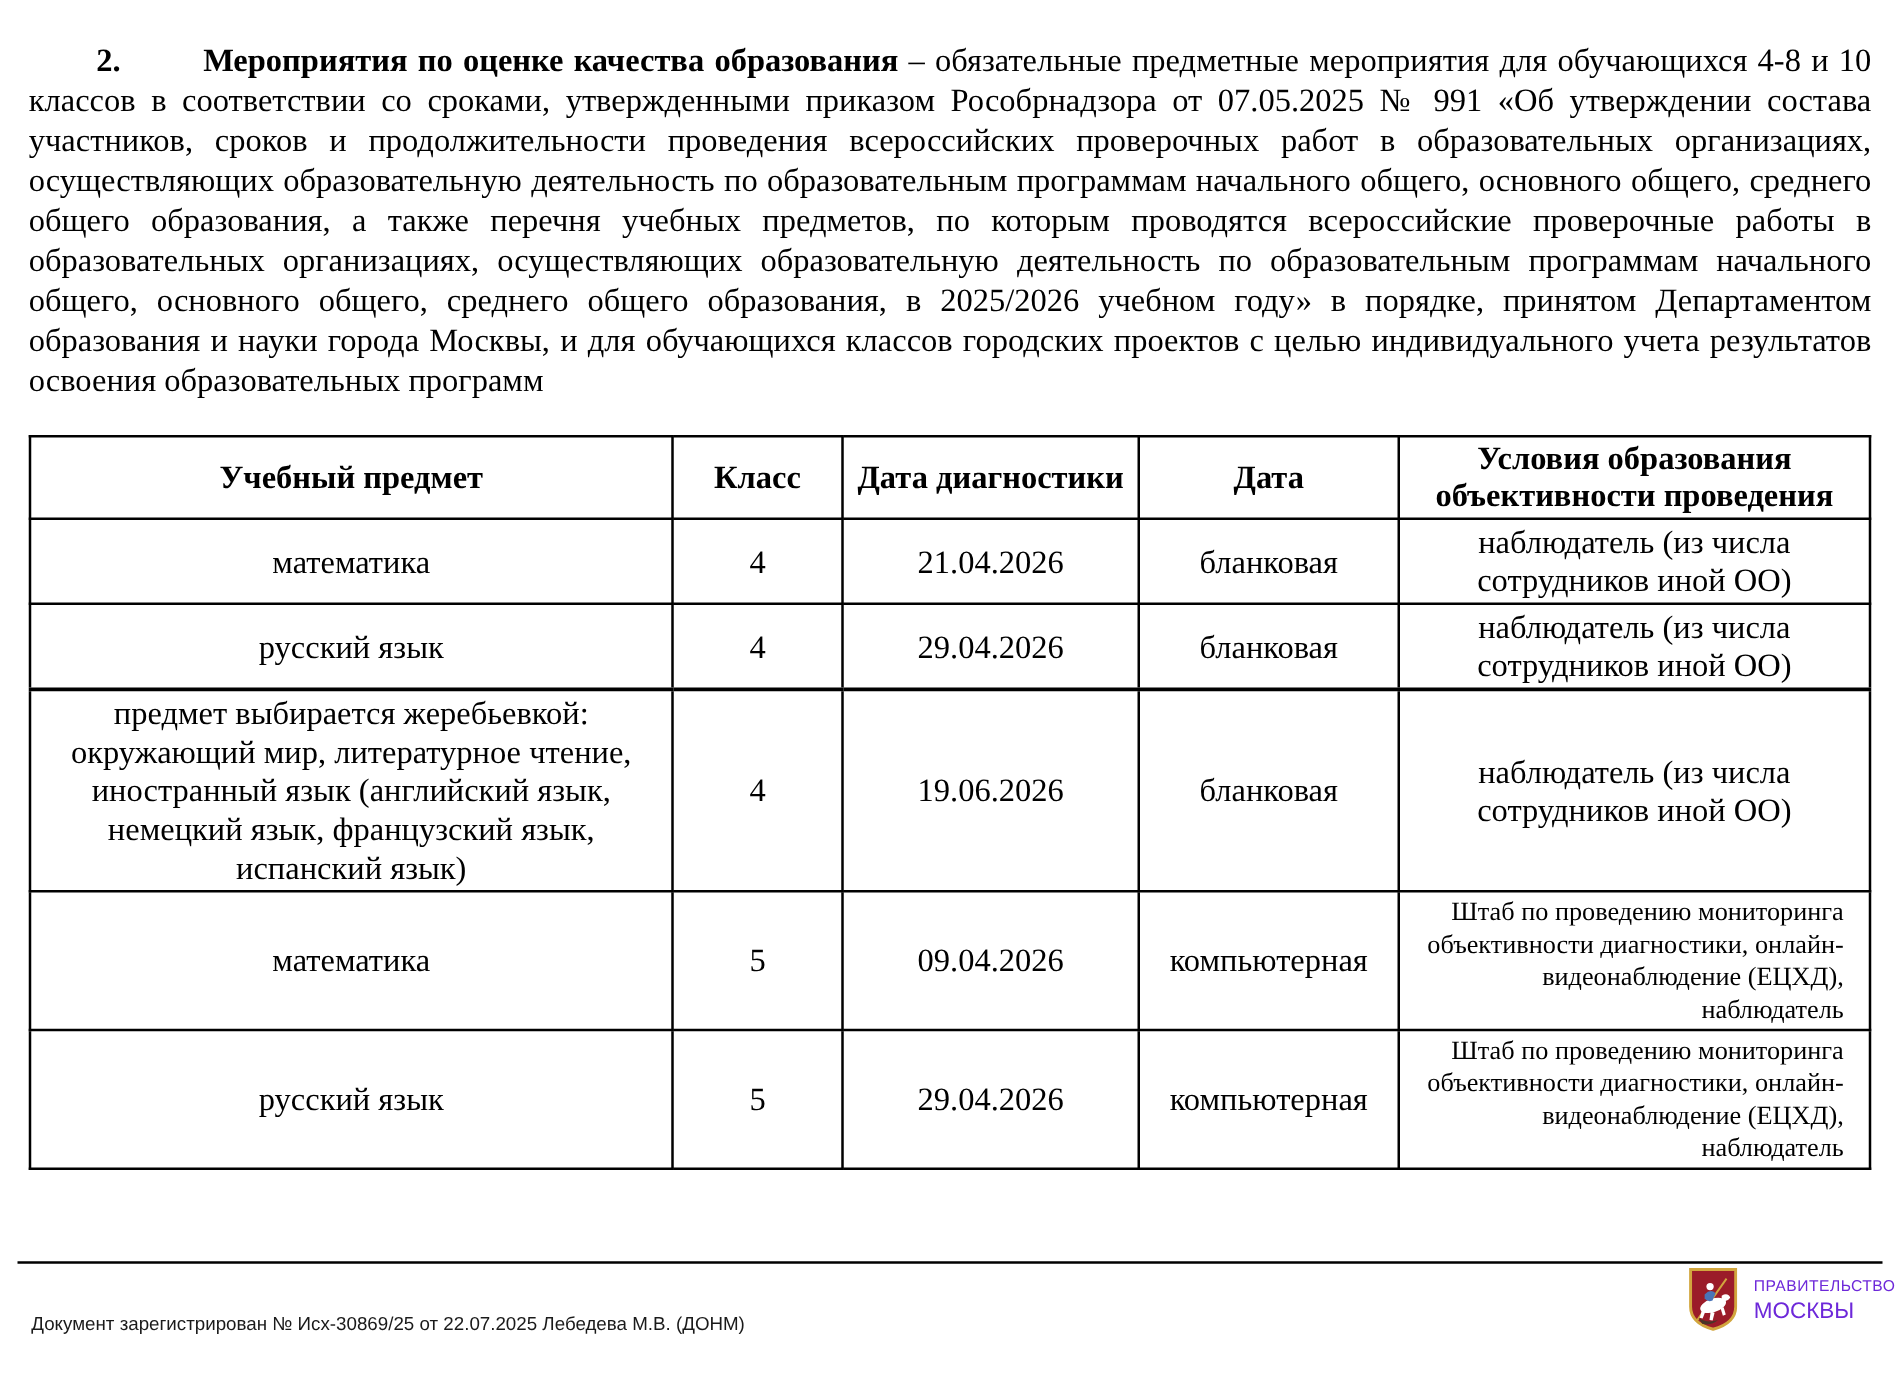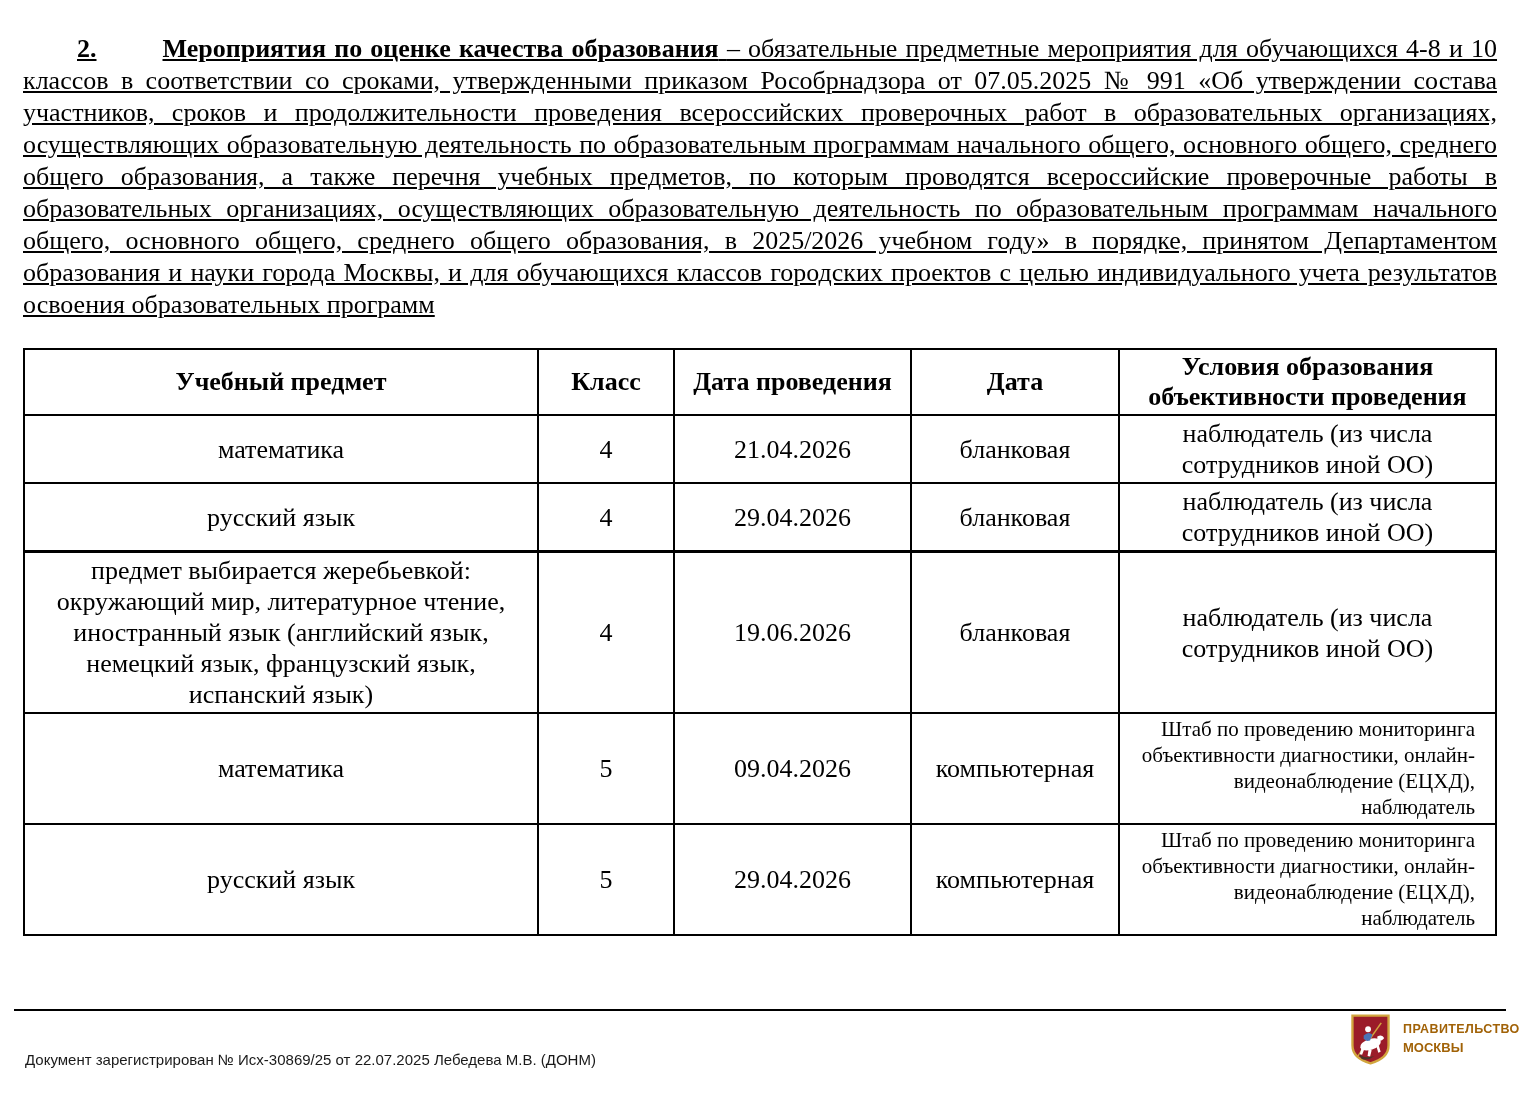--- a/index.html
+++ b/index.html
@@ -4,21 +4,21 @@
 <style>
   * { margin:0; padding:0; box-sizing:border-box; }
   html,body { background:#fff; }
   body {
     width:1520px; height:1102px; position:relative; overflow:hidden;
     font-family:"Liberation Serif","DejaVu Serif",serif; color:#000;
   }
   
   .para {
     position:absolute; left:23px; top:33px; width:1474px;
-    font-size:26px; line-height:32px; text-align:justify;text-decoration:underline;
+    font-size:26px; line-height:32px; text-align:justify;
   }
   .para .b { font-weight:bold; }
   .para .num { margin-left:54px; }
   .para .tab { display:inline-block; width:66px; }
   
   table.tbl {
     position:absolute; left:23px; top:348px; width:1472px;
     border-collapse:collapse; table-layout:fixed;
     font-size:26px; line-height:31px;
   }
@@ -48,24 +48,24 @@
     font-family:"Liberation Sans","DejaVu Sans",sans-serif;
     font-size:15px; line-height:18.5px; color:#1a1a1a; white-space:pre-wrap;
   }
   .logo {
     position:absolute; left:1351px; top:1014px;
     display:flex; align-items:center; gap:13px;
   }
   .logo svg { display:block; }
   .logotext {
     font-family:"Liberation Sans","DejaVu Sans",sans-serif;
-    font-weight:bold; color:#a16207;
+    font-weight:normal; color:#6d28d9;
   }
   .lt1 { font-size:12.5px; line-height:17px; letter-spacing:0.4px; }
-  .lt2 { font-size:13px; line-height:20px; }
+  .lt2 { font-size:18px; line-height:20px; }
 </style>
 </head>
 <body>
 
 <div class="page">
 
   <p class="para"><span class="b num">2.</span><span class="tab"></span><span class="b">Мероприятия по оценке качества образования</span>
     <span>– обязательные предметные мероприятия для обучающихся 4-8 и 10 классов в соответствии со сроками, утвержденными приказом Рособрнадзора от 07.05.2025 № 991 «Об утверждении состава участников, сроков и продолжительности проведения всероссийских проверочных работ в образовательных организациях, осуществляющих образовательную деятельность по образовательным программам начального общего, основного общего, среднего общего образования, а также перечня учебных предметов, по которым проводятся всероссийские проверочные работы в образовательных организациях, осуществляющих образовательную деятельность по образовательным программам начального общего, основного общего, среднего общего образования, в 2025/2026 учебном году» в порядке, принятом Департаментом образования и науки города Москвы, и для обучающихся классов городских проектов с целью индивидуального учета результатов освоения образовательных программ</span>
   </p>
 
@@ -74,21 +74,21 @@
       <col style="width:514px">
         <col style="width:136px">
         <col style="width:237px">
         <col style="width:208px">
         <col style="width:377px">
     </colgroup>
     <thead>
       <tr>
         <th>Учебный предмет</th>
         <th>Класс</th>
-        <th>Дата проведения</th>
+        <th>Дата диагностики</th>
         <th>Дата</th>
         <th>Условия образования объективности проведения</th>
       </tr>
     </thead>
     <tbody>
       <tr class="r1">
         <td>математика</td>
         <td>4</td>
         <td>21.04.2026</td>
         <td>бланковая</td>

